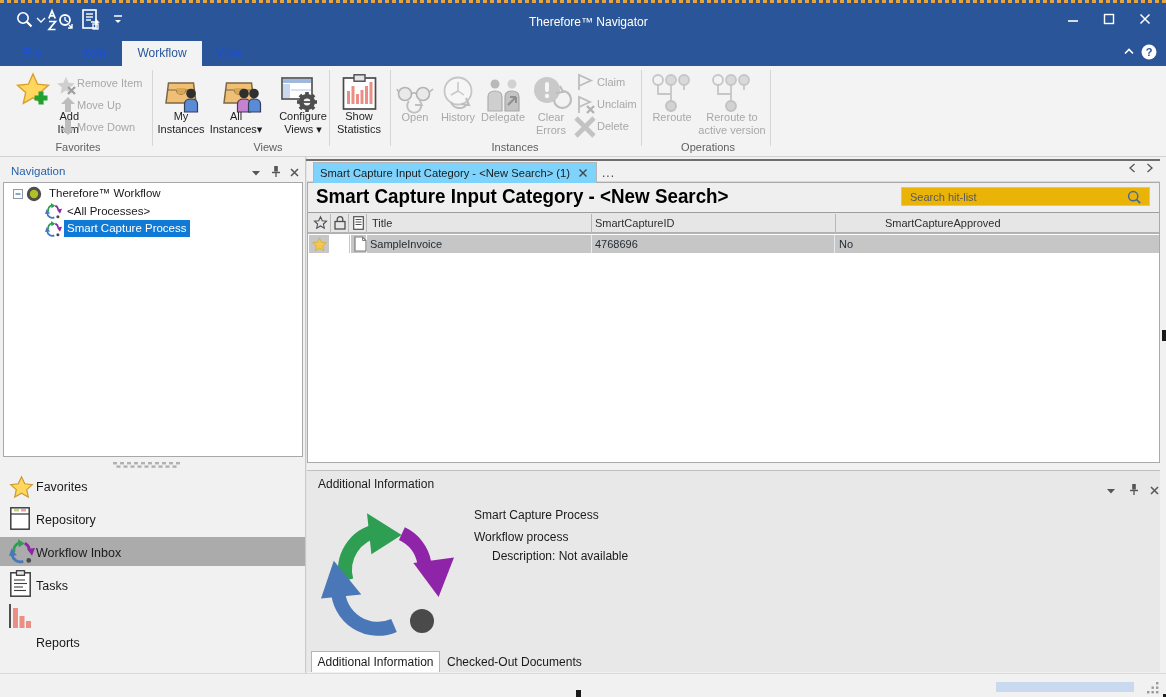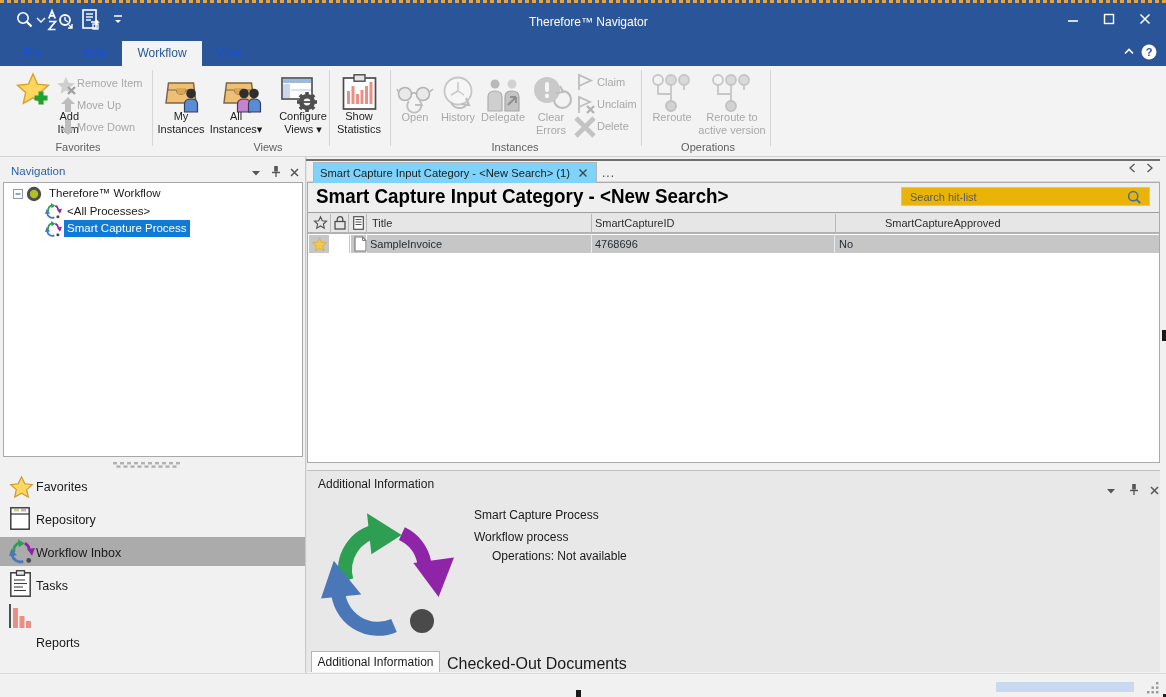--- a/index.html
+++ b/index.html
@@ -47,21 +47,21 @@
   .thsep { position:absolute; top:1px; width:1px; height:19px; background:#b9b9b9; }
   .thtxt { position:absolute; top:3.5px; font-size:11px; color:#2e2e2e; }
   #trow { left:308px; top:235px; width:851px; height:18px; background:#c6c6c6; }
 
   
   #botpanel { left:307px; top:470px; width:853px; height:202px; background:#e8e8e8; border-top:1px solid #c0c0c0; }
   #bphead { left:318px; top:477px; font-size:12px; color:#1a1a1a; }
   .bptxt { position:absolute; font-size:12px; color:#1a1a1a; }
   #bptabs { left:307px; top:651px; width:853px; height:21px; background:#e8e8e8; }
   #bptab1 { position:absolute; left:4px; top:0px; width:129px; height:21px; background:#ffffff; border:1px solid #b5b5b5; border-bottom:none; font-size:12px; color:#1a1a1a; text-align:center; line-height:20px; }
-  #bptab2 { position:absolute; left:140px; top:4px; font-size:16px; color:#1a1a1a; }
+  #bptab2 { position:absolute; left:140px; top:4px; font-size:12px; color:#1a1a1a; }
 
   
   #statusbar { left:0; top:673px; width:1166px; height:24px; background:#f1f1f1; border-top:1px solid #d9d9d9; }
   #progress { left:996px; top:682px; width:138px; height:10px; background:#c9daf0; }
 </style>
 </head>
 <body>
   <div class="abs" id="titlebar"></div>
   <div class="abs" id="apptitle">Therefore™ Navigator</div>
 
@@ -455,21 +455,21 @@
     <line x1="6" y1="7.5" x2="6" y2="12" stroke="#555555" stroke-width="1.3"></line>
   </svg>
   <svg class="abs" style="left:1149px;top:485px;" width="11" height="11" viewBox="0 0 11 11">
     <path d="M2 2 L9 9 M9 2 L2 9" stroke="#555555" stroke-width="1.5"></path>
   </svg>
   <svg class="abs" style="left:321px;top:513px;" width="133" height="120" viewBox="0 0 133 120">
     <use href="#circ"></use>
   </svg>
   <div class="bptxt" style="left:474px;top:508px;">Smart Capture Process</div>
   <div class="bptxt" style="left:474px;top:530px;">Workflow process</div>
-  <div class="bptxt" style="left:492px;top:549px;">Operations: Not available</div>
+  <div class="bptxt" style="left:492px;top:549px;">Description: Not available</div>
   <div class="abs" id="bptabs">
     <div id="bptab1">Additional Information</div>
     <div id="bptab2">Checked-Out Documents</div>
   </div>
 
   <div class="abs" id="statusbar"></div>
   <div class="abs" id="progress"></div>
   <svg class="abs" style="left:1147px;top:682px;" width="12" height="12" viewBox="0 0 12 12">
     <g fill="#9a9a9a">
       <rect x="9" y="0" width="2.4" height="2.4"></rect>

